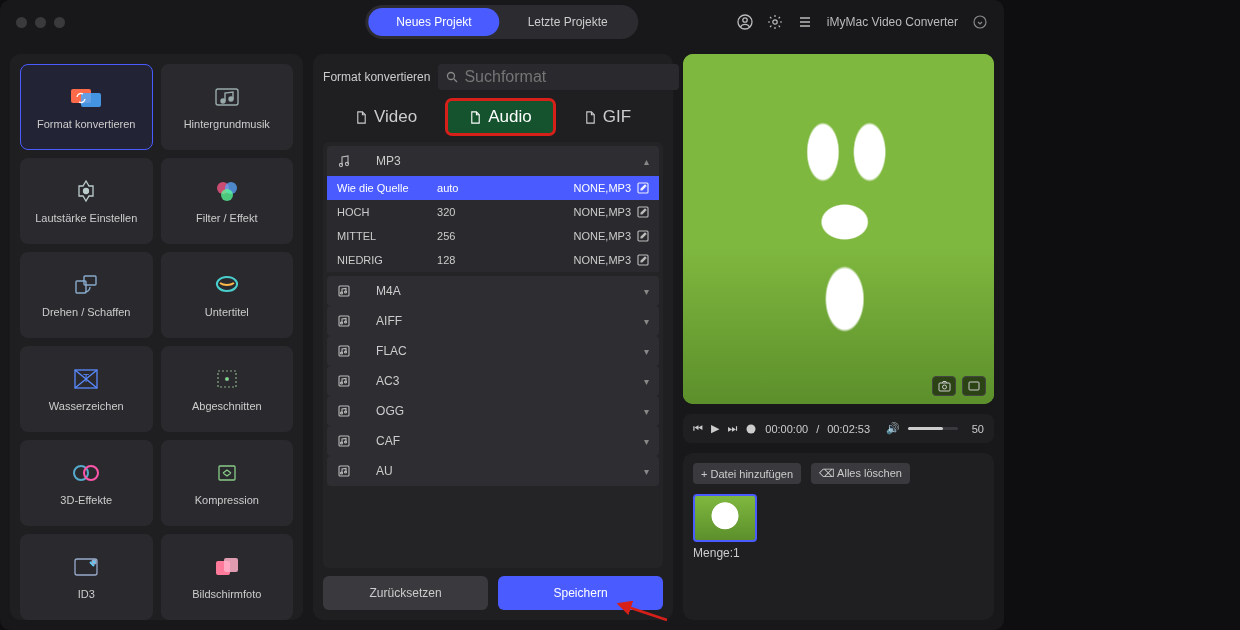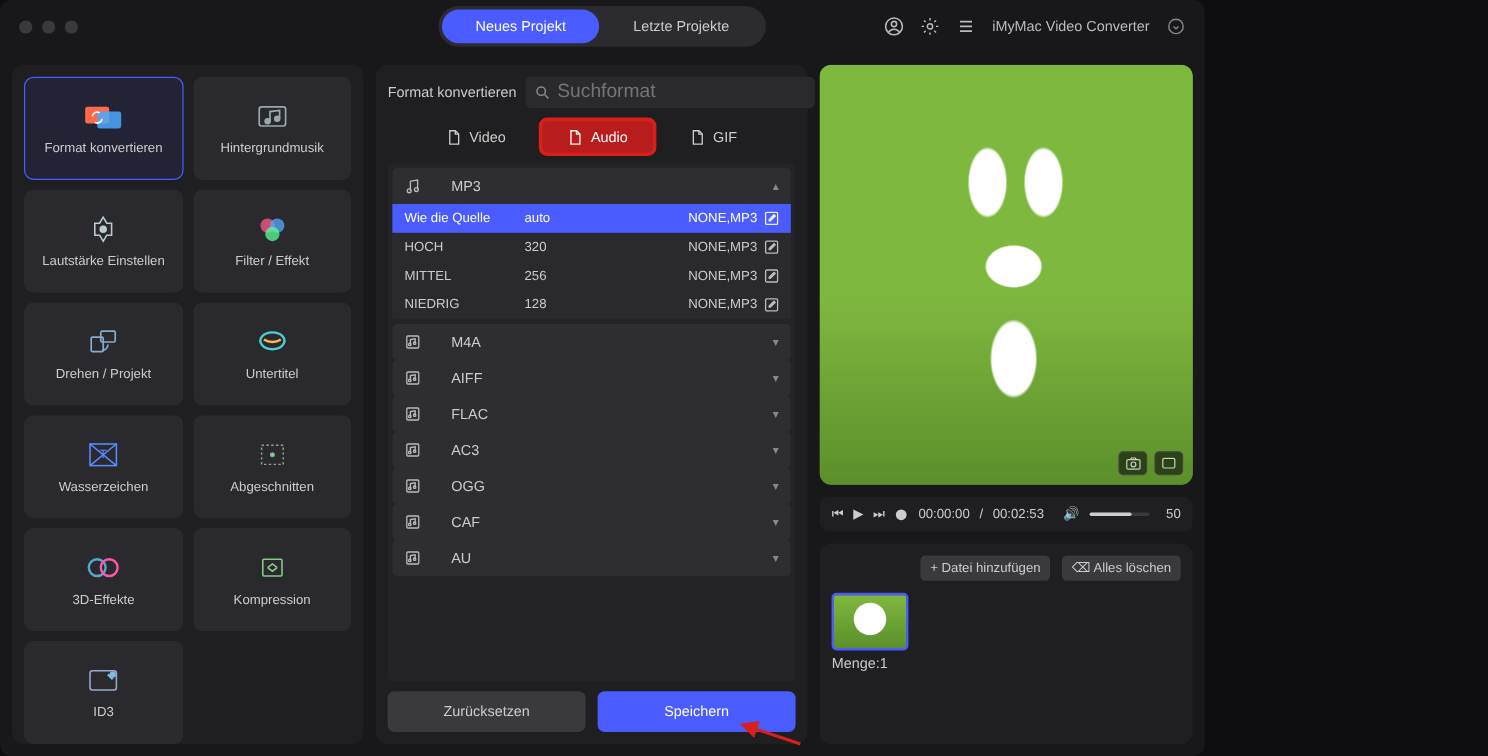--- a/index.html
+++ b/index.html
@@ -19,22 +19,22 @@
   .card.active{border:1px solid #4a5cff;background:#232336}
   .card .cicon{width:36px;height:26px;display:flex;align-items:center;justify-content:center}
   .mid{width:360px;background:#1f1f22;border-radius:10px;padding:10px;display:flex;flex-direction:column;gap:8px}
   .mid-head{display:flex;align-items:center;gap:8px}
   .mid-head .lbl{font-size:12px;color:#ccc;white-space:nowrap}
   .search{flex:1;display:flex;align-items:center;background:#2a2a2e;border-radius:4px;padding:4px 8px;gap:6px}
   .search input{background:transparent;border:0;outline:0;color:#ccc;font-size:16px;flex:1}
   .btn-sm{background:#3a3a3e;border:0;color:#ccc;padding:4px 8px;border-radius:4px;font-size:11px;cursor:pointer}
   .closebtn{width:22px;height:22px;background:#3a3a3e;border-radius:4px;display:flex;align-items:center;justify-content:center;cursor:pointer;color:#ccc;font-weight:bold}
   .fmt-tabs{display:flex;gap:8px;justify-content:center;margin-top:2px}
-  .fmt-tab{flex:0 0 auto;padding:7px 22px;border-radius:5px;display:flex;align-items:center;gap:6px;color:#ccc;font-size:12px;cursor:pointer}
-  .fmt-tab.active{background:#b91c1c;color:#fff}
+  .fmt-tab{flex:0 0 auto;padding:7px 22px;border-radius:5px;display:flex;align-items:center;gap:6px;color:#ccc;font-size:17px;cursor:pointer}
+  .fmt-tab.active{background:#14532d;color:#fff}
   .fmt-tab.highlight{outline:3px solid #d8201a;outline-offset:-1px}
   .fmt-list{flex:1;overflow:auto;display:flex;flex-direction:column;gap:4px;background:#242427;border-radius:6px;padding:4px}
   .group{background:#2e2e32;border-radius:4px}
   .group-hd{display:flex;align-items:center;gap:25px;padding:8px 10px;color:#ccc;font-size:12px;cursor:pointer}
   .group-hd .chev{margin-left:auto;color:#888;font-size:10px}
   .rows{background:#2a2a2e}
   .row{display:flex;align-items:flex-start;padding:6px 10px;font-size:11px;color:#ccc;cursor:pointer}
   .row.sel{background:#4a5cff;color:#fff}
   .row .c1{flex:0 0 100px}
   .row .c2{flex:0 0 80px}
@@ -54,21 +54,21 @@
     linear-gradient(180deg,#7fb83f 55%,#5c8f2b 100%),
     #6fa834}
   .preview-ctrl{position:absolute;right:8px;bottom:8px;display:flex;gap:6px}
   .pbtn{width:24px;height:20px;background:rgba(0,0,0,.55);border:1px solid #444;border-radius:4px;display:flex;align-items:center;justify-content:center;color:#ccc;cursor:pointer;font-size:11px}
   .playbar{background:#1f1f22;border-radius:8px;padding:8px 10px;display:flex;align-items:center;gap:8px;color:#ccc;font-size:11px}
   .playbar .track{flex:1;height:3px;background:#3a3a3e;border-radius:2px;position:relative;margin:0 6px}
   .playbar .track .dot{position:absolute;left:2%;top:50%;transform:translate(-50%,-50%);width:9px;height:9px;border-radius:50%;background:#ccc}
   .vol{width:50px;height:3px;background:#3a3a3e;border-radius:2px;position:relative}
   .vol .fill{position:absolute;left:0;top:0;height:100%;width:70%;background:#ccc;border-radius:2px}
   .filesec{flex:1;background:#1f1f22;border-radius:10px;padding:10px;display:flex;flex-direction:column;gap:10px}
-  .file-actions{display:flex;gap:10px;justify-content:flex-end}
+  .file-actions{display:flex;gap:10px;}
   .thumbrow{display:flex;gap:10px;align-items:flex-end}
   .thumb{width:64px;height:48px;border:2px solid #4a5cff;border-radius:4px;background:
     radial-gradient(circle at 50% 45%, #fff 0 34%, transparent 36%),
     linear-gradient(#7fb83f,#5c8f2b)}
   .count{color:#ccc;font-size:12px;margin-top:4px}
   .arrow-annot{position:absolute;right:-6px;bottom:-12px;width:60px;height:22px;pointer-events:none}
   .arrow-annot svg{overflow:visible}
 </style>
 </head>
 <body>
@@ -159,21 +159,21 @@
           <span>Filter / Effekt</span>
         </div>
         <div class="card">
           <div class="cicon">
             <svg width="28" height="24" viewBox="0 0 28 24" fill="none" stroke="#8ac" stroke-width="1.4">
               <rect x="4" y="8" width="10" height="12" rx="1"></rect>
               <rect x="12" y="3" width="12" height="9" rx="1"></rect>
               <path d="M18 14a5 5 0 0 1-5 5"></path>
             </svg>
           </div>
-          <span>Drehen / Projekt</span>
+          <span>Drehen / Schaffen</span>
         </div>
         <div class="card">
           <div class="cicon">
             <svg width="30" height="22" viewBox="0 0 30 22">
               <path d="M15 3a10 7 0 1 0 .01 0" fill="none" stroke="#4acfcf" stroke-width="2"></path>
               <path d="M8 9a10 7 0 0 0 14 0" fill="none" stroke="#ffb84a" stroke-width="2"></path>
             </svg>
           </div>
           <span>Untertitel</span>
         </div>
@@ -216,20 +216,29 @@
         </div>
         <div class="card">
           <div class="cicon">
             <svg width="28" height="22" viewBox="0 0 28 22" fill="none" stroke="#9ac" stroke-width="1.3">
               <rect x="3" y="3" width="22" height="16" rx="2"></rect>
               <path d="M18 6l4 4" stroke="#5ad0ff" stroke-width="2"></path>
               <circle cx="22" cy="6" r="2" fill="#5ad0ff"></circle>
             </svg>
           </div>
           <span>ID3</span>
+        </div>
+        <div class="card">
+          <div class="cicon">
+            <svg width="28" height="22" viewBox="0 0 28 22">
+              <rect x="3" y="5" width="14" height="14" rx="2" fill="#ff7a9a"></rect>
+              <rect x="11" y="2" width="14" height="14" rx="2" fill="#ffb0c8" opacity=".85"></rect>
+            </svg>
+          </div>
+          <span>Bildschirmfoto</span>
         </div>
       </div>
 
     <div class="mid">
       <div class="mid-head">
         <span class="lbl">Format konvertieren</span>
         <div class="search">
           <svg width="12" height="12" viewBox="0 0 12 12" fill="none" stroke="#888" stroke-width="1.3">
               <circle cx="5" cy="5" r="3.5"></circle>
               <path d="M8 8l3 3"></path>

